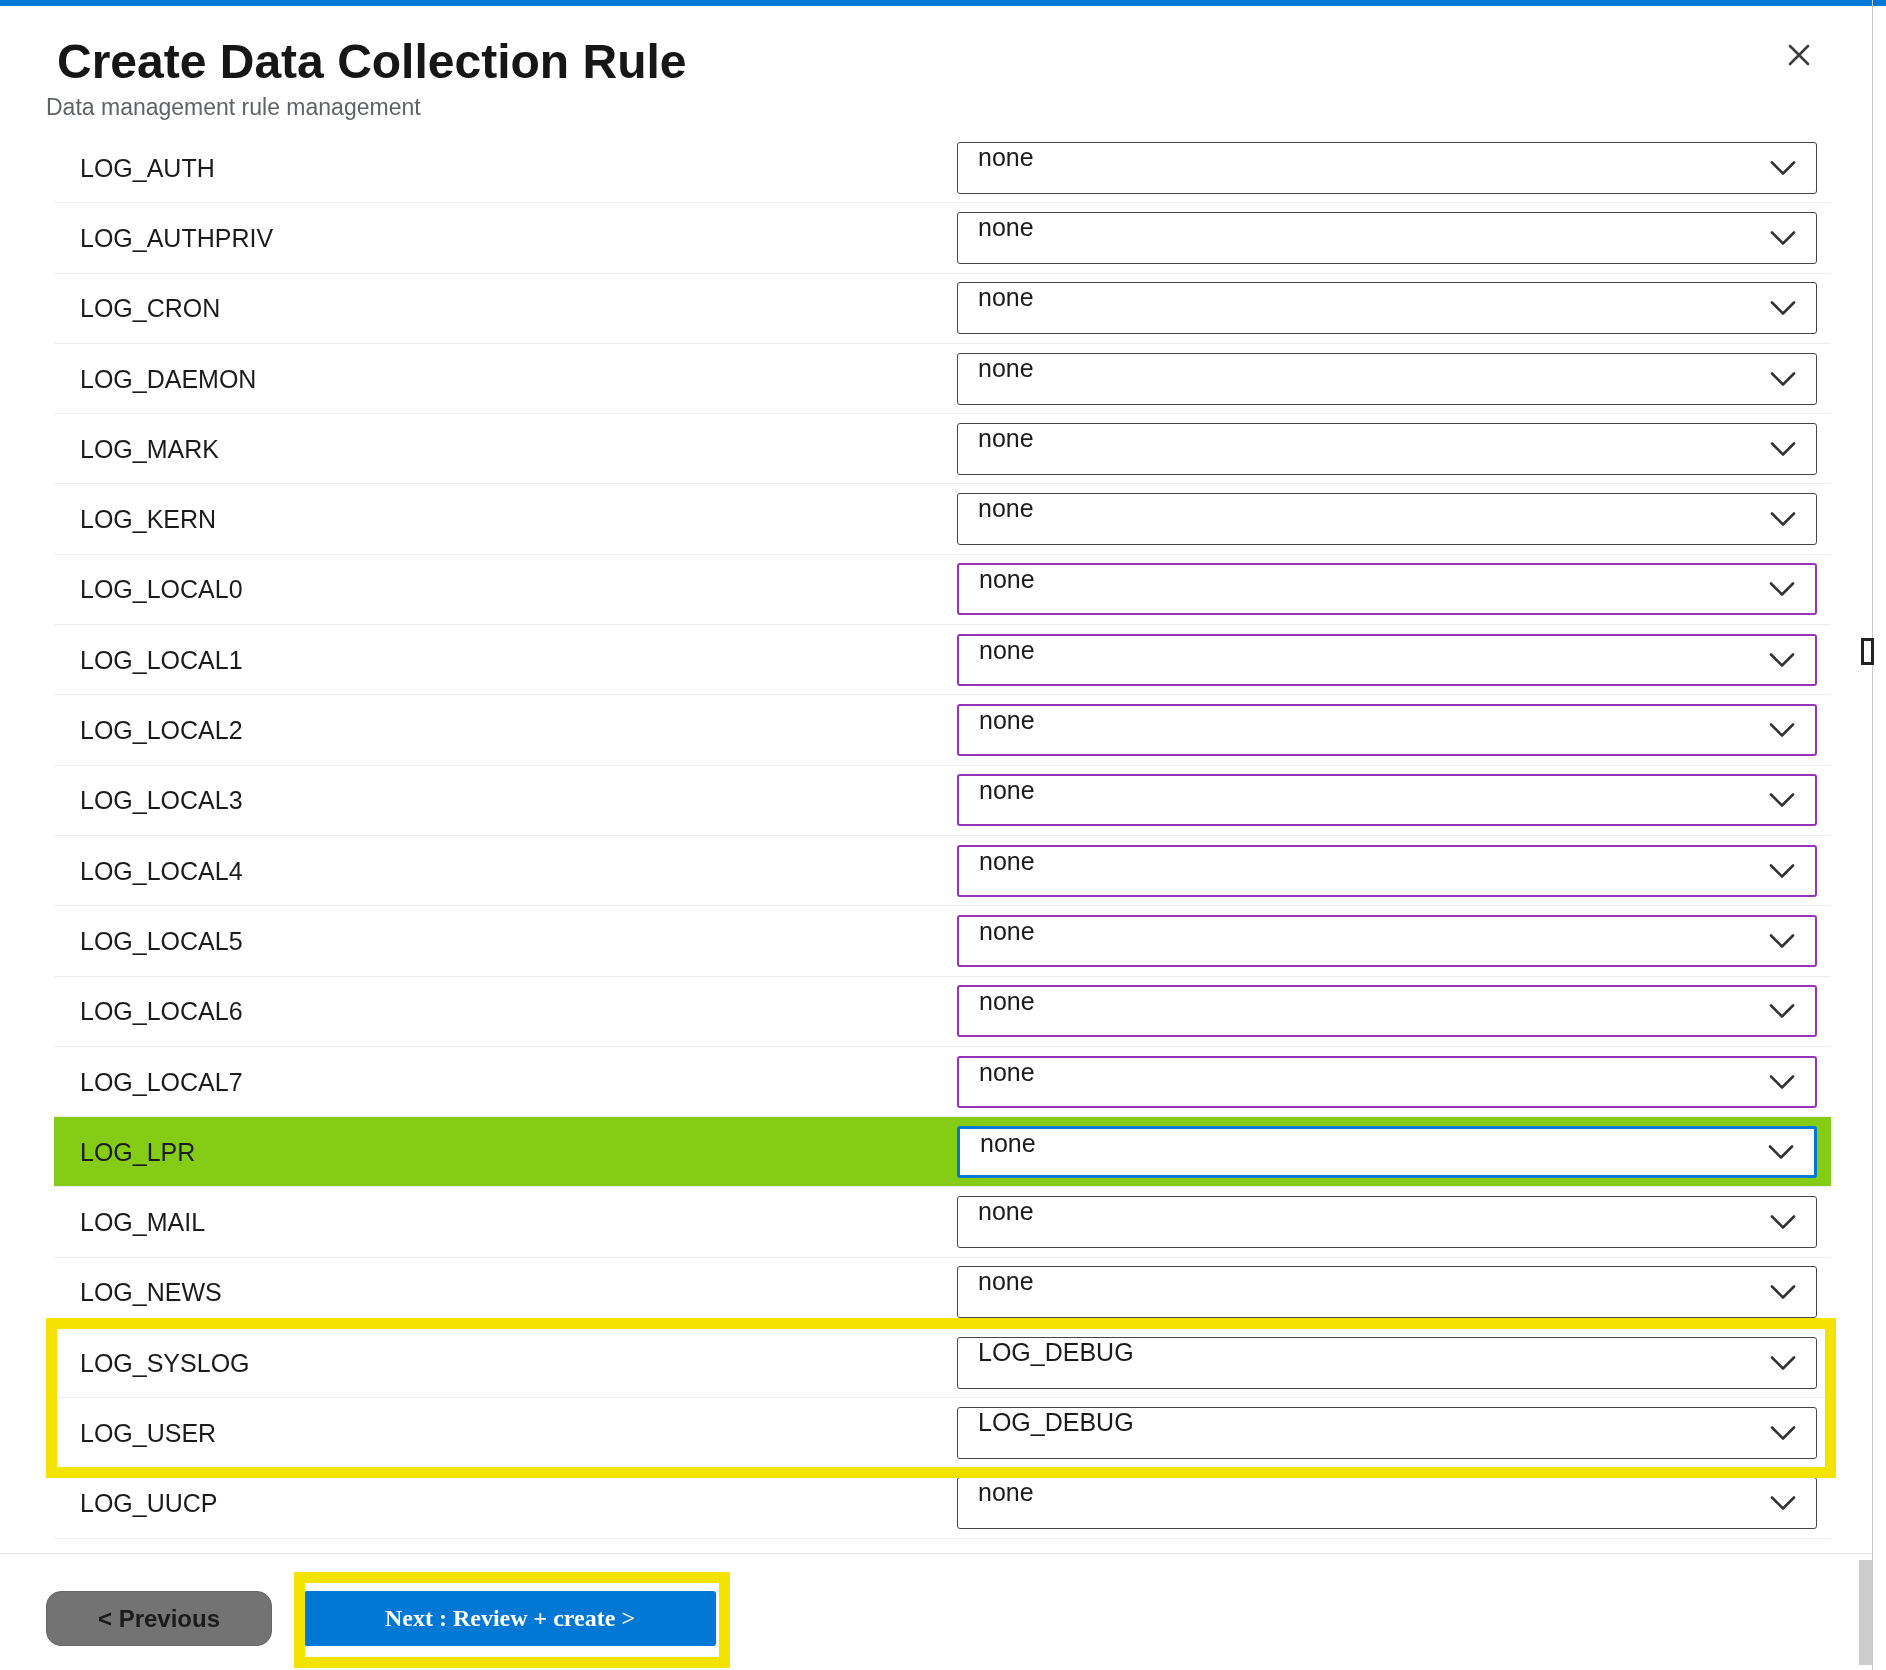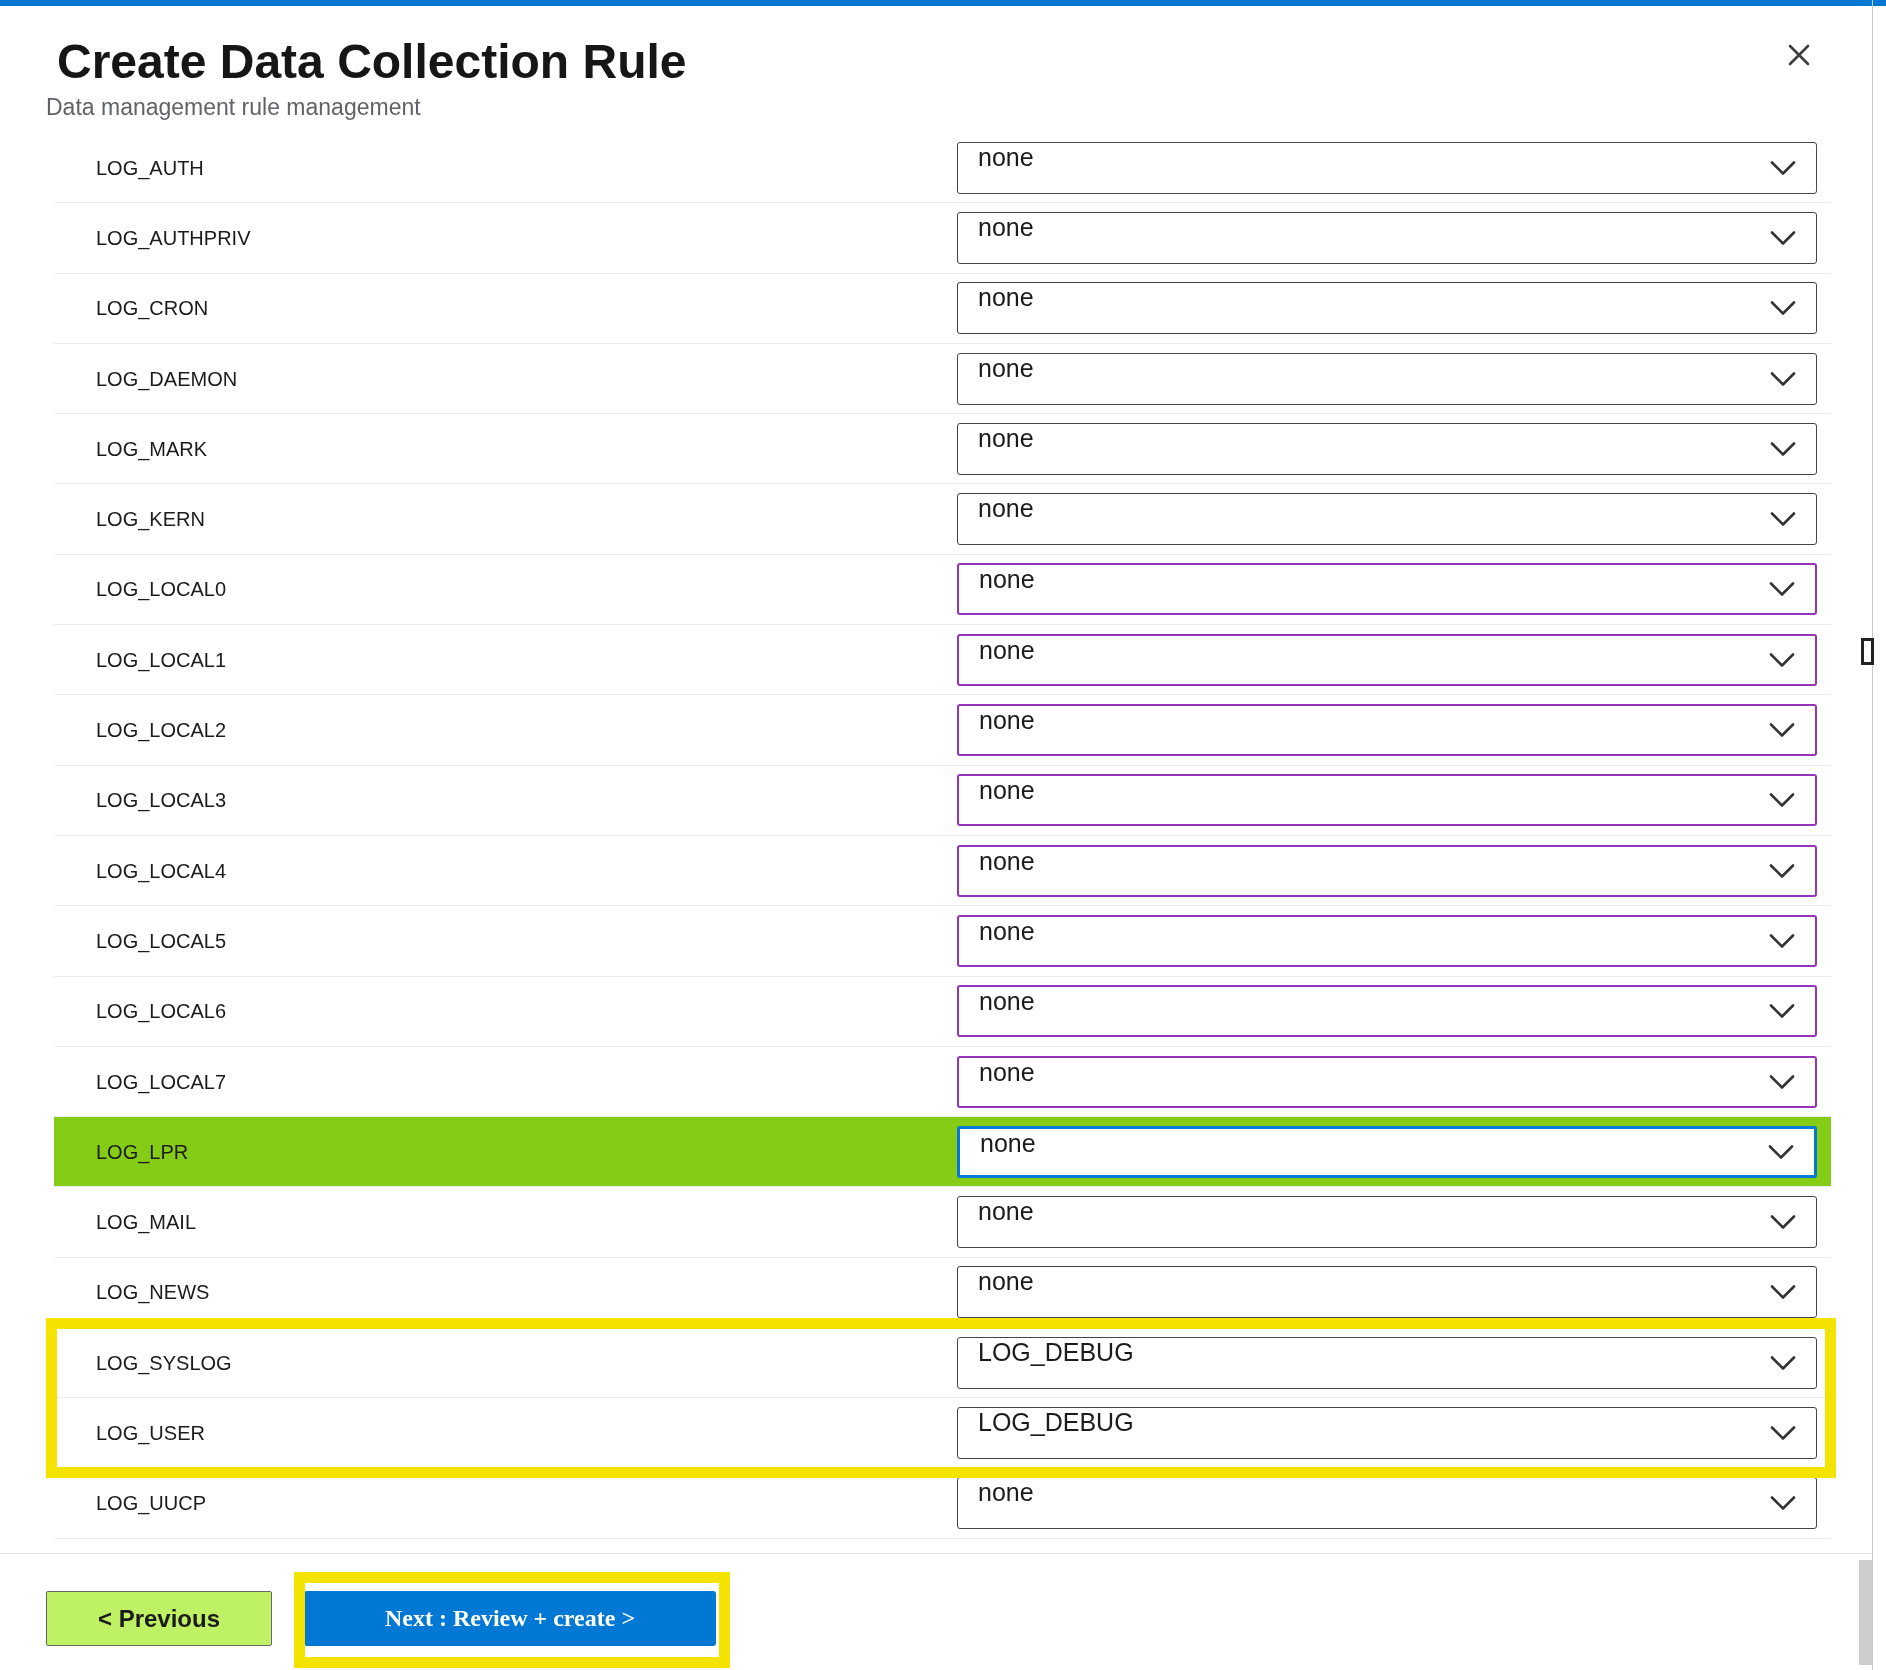--- a/index.html
+++ b/index.html
@@ -23,37 +23,37 @@
   .page-subtitle{position:absolute;left:46px;top:94px;font-size:23px;color:#5f6368}
   .close-btn{
     position:absolute;left:1776px;top:32px;width:46px;height:46px;
     background:none;border:none;padding:4px;cursor:pointer;
     display:flex;align-items:center;justify-content:center;
   }
   .facility-list{position:absolute;left:54px;top:133px;width:1777px}
   .row{position:relative;height:70.3px;border-bottom:1px solid #ececec}
   .row-shaded{background:#84cc16}
   .row-label{
-    position:absolute;left:42px;top:50%;transform:translateY(-50%);
-    font-size:20px;color:#1b1b1b;white-space:nowrap;
+    position:absolute;left:26px;top:50%;transform:translateY(-50%);
+    font-size:25px;color:#1b1b1b;white-space:nowrap;
   }
   .select{
     position:absolute;left:903px;top:50%;transform:translateY(-50%);
     width:860px;height:52px;background:#ffffff;
     border:1.6px solid #454545;border-radius:3px;
     display:flex;cursor:pointer;
   }
   .select.state-modified{border:2.2px solid var(--purple)}
   .select.state-focused{border:3px solid var(--accent)}
   .select-value{padding-left:20px;font-size:25px;color:#1b1b1b;white-space:nowrap}
   .chevron{position:absolute;right:20px;top:50%;transform:translateY(-50%);display:flex}
   .footer-divider{position:absolute;left:0;top:1553px;width:1872px;height:1px;background:#e3e3e3}
   .prev-btn{
     position:absolute;left:46px;top:1591px;width:226px;height:55px;
-    background:#bef264;border:1.8px solid #666;border-radius:2px;
+    background:#737373;border:1.8px solid #666;border-radius:15px;
     font-size:24px;font-weight:600;color:#1b1b1b;
     font-family:"Liberation Sans", sans-serif;cursor:pointer;
   }
   .next-btn{
     position:absolute;left:304px;top:1591px;width:412px;height:55px;
     background:var(--accent);border:none;border-radius:3px;
     font-size:24px;font-weight:700;color:#ffffff;
     font-family:Liberation Serif, serif;cursor:pointer;
   }
   .hl{position:absolute;border:11px solid var(--yellow);pointer-events:none;background:transparent}

